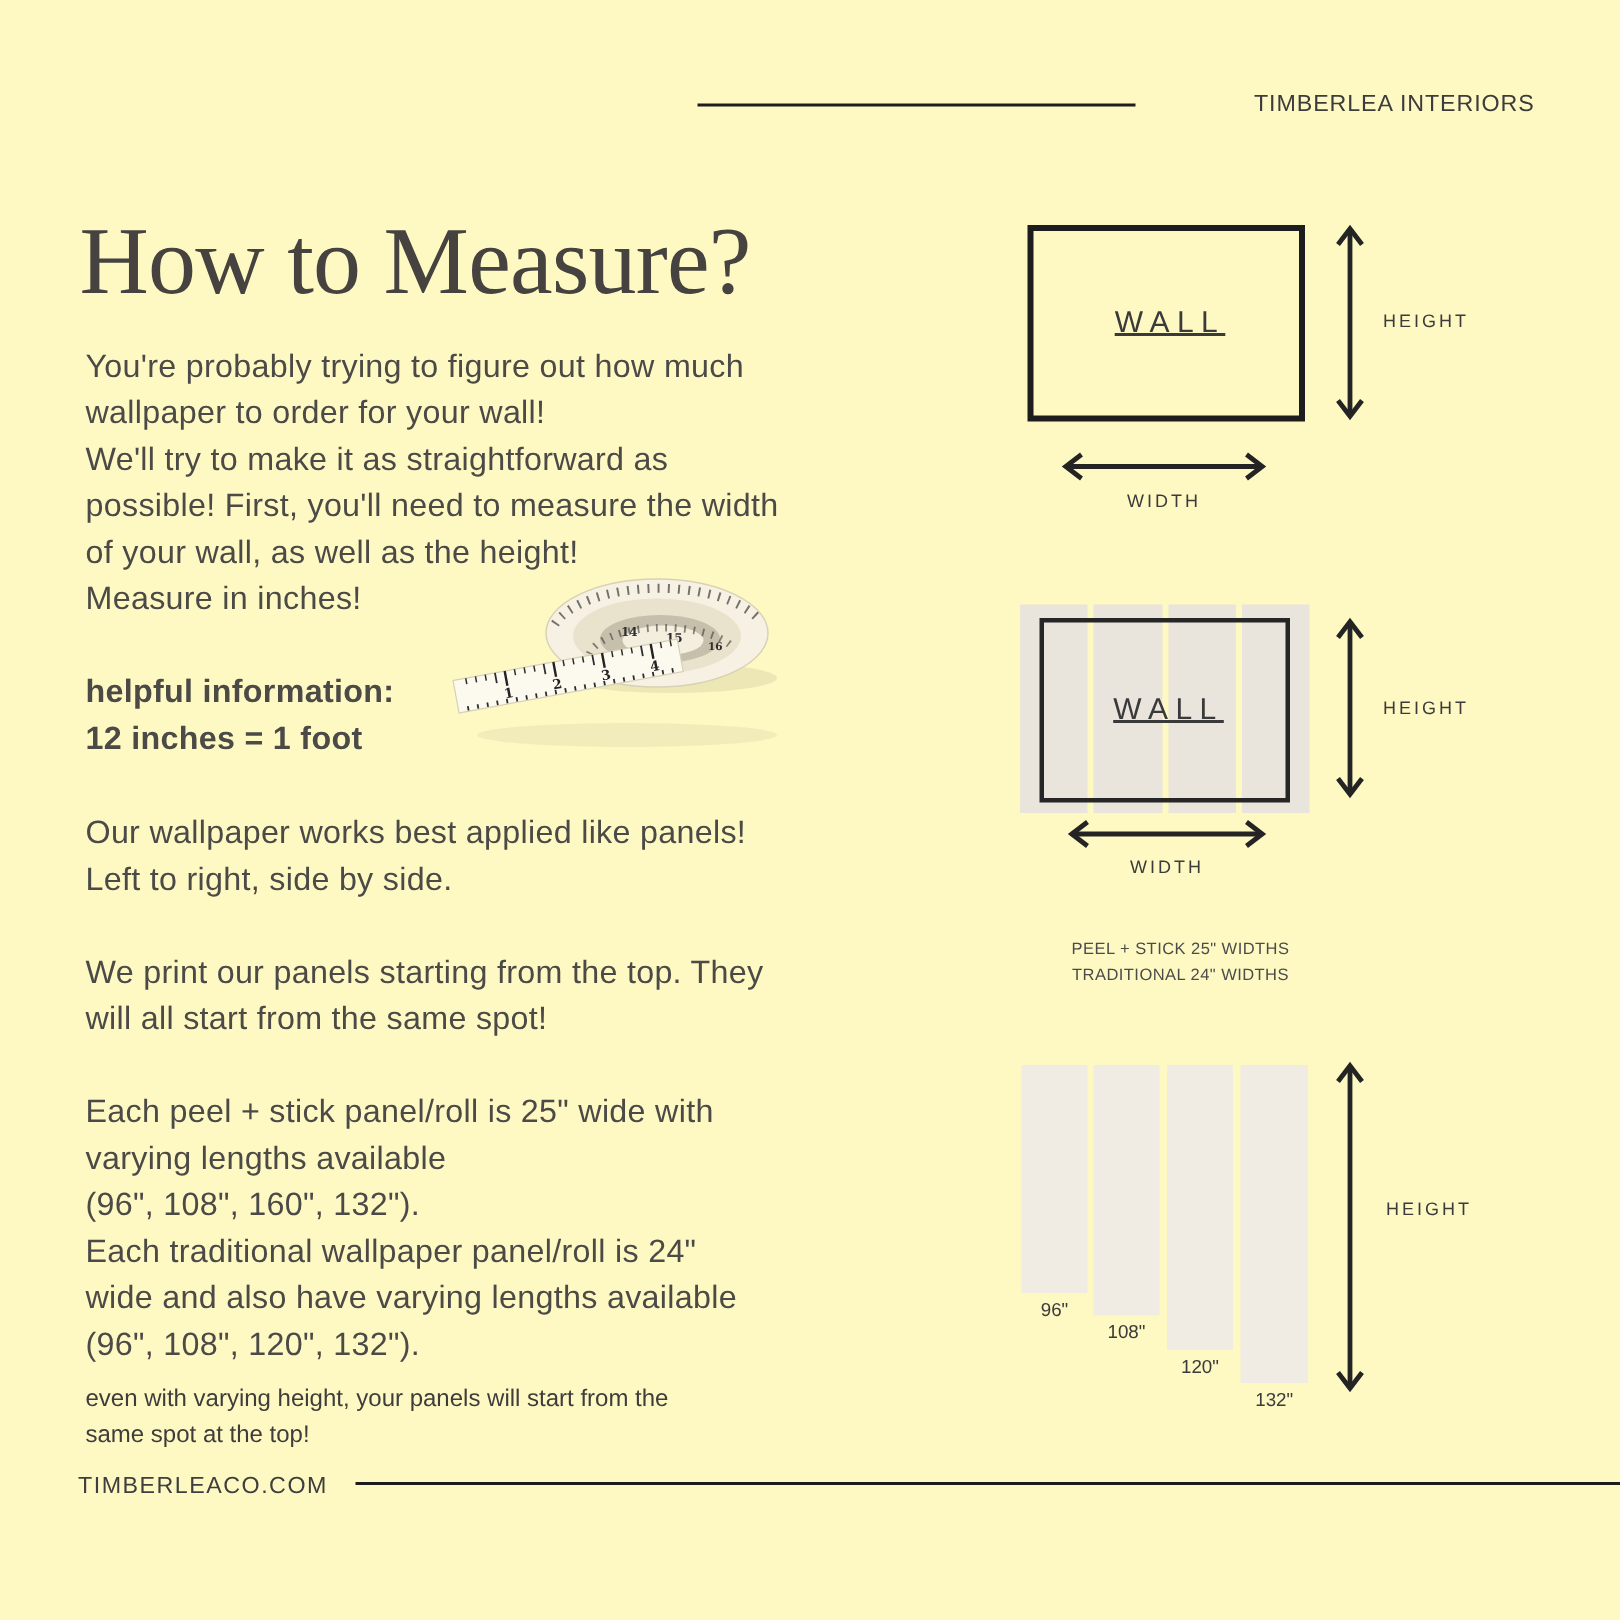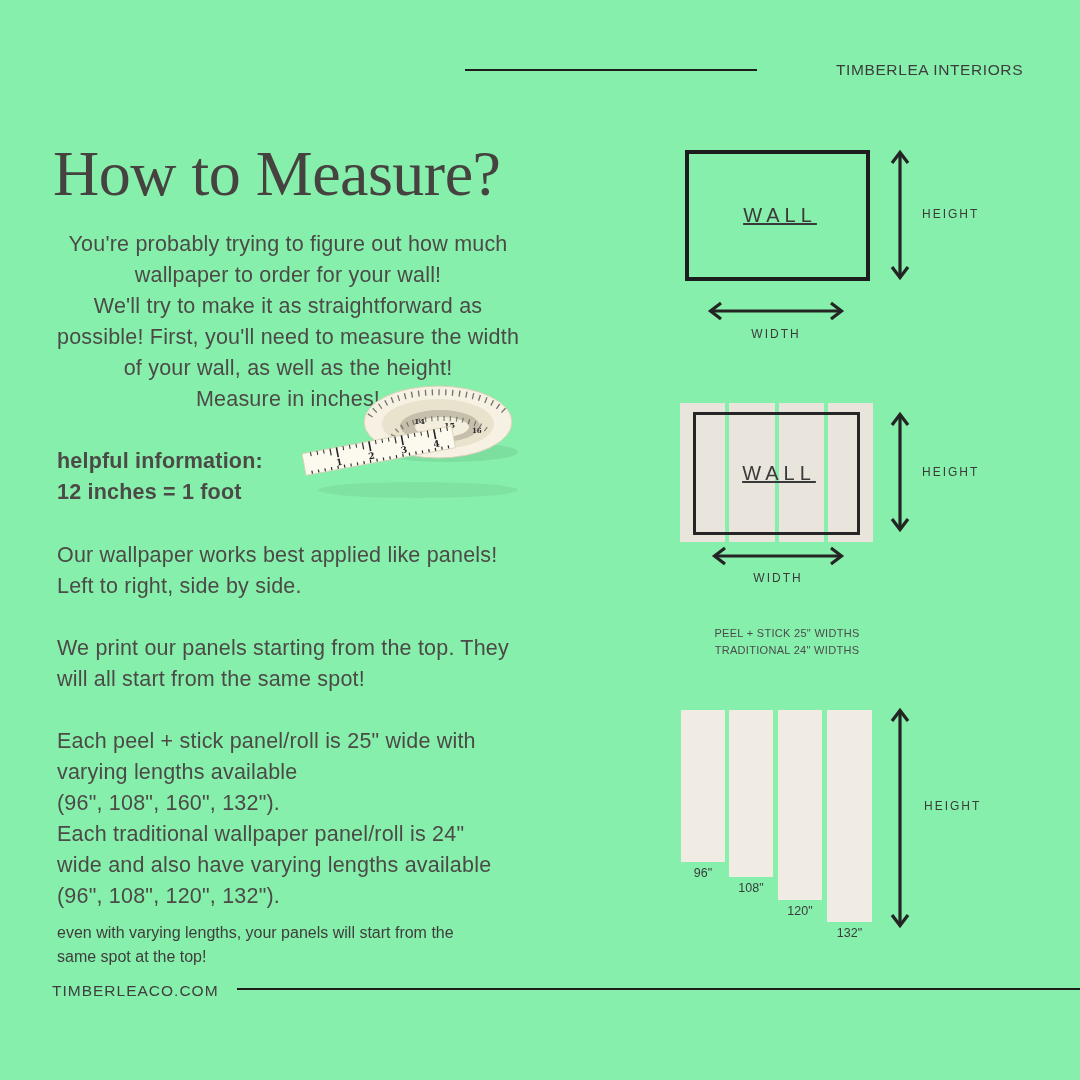--- a/index.html
+++ b/index.html
@@ -1,19 +1,19 @@
 <!DOCTYPE html>
 <html><head>
 <meta charset="utf-8">
 <style>
   html,body{margin:0;padding:0;background:#d8d8d8;}
   .page{
     position:relative;
     width:1080px;height:1080px;
-    background:#86efac;
+    background:#fef9c3;
     font-family:"Liberation Sans", sans-serif;
     overflow:hidden;
     margin:0 auto;
   }
   .abs{position:absolute;}
 
   
   .brand-rule{left:465px;top:69px;width:292px;height:2px;background:#1d1d1d;}
   .brand-text{left:836px;top:61px;font-size:15.5px;letter-spacing:.6px;color:#3c3c3c;}
 
@@ -22,21 +22,21 @@
     left:53px;top:110px;
     font-family:"Liberation Serif","DejaVu Serif",serif;
     font-size:64px;font-weight:400;color:#454240;
     letter-spacing:-.5px;line-height:1;margin-top:32px;
   }
   .body-par{
     left:57px;max-width:610px;
     font-size:21.5px;line-height:31px;color:#4c4a47;
     letter-spacing:.2px;white-space:pre-line;
   }
-  .p-intro{top:207px;text-align:center;}
+  .p-intro{top:207px;}
   .p-helpful{top:424px;font-weight:bold;}
   .p-panels{top:518px;}
   .p-print{top:611px;}
   .p-sizes{top:704px;}
   .p-note{
     left:57px;top:905px;max-width:520px;
     font-size:16px;line-height:24px;color:#3f3d3b;
     white-space:pre-line;
   }
   .p-note b{font-weight:400;}
@@ -110,21 +110,21 @@
 will all start from the same spot!</p>
   <p class="abs body-par p-panels">Our wallpaper works best applied like panels!
 Left to right, side by side.</p>
   <p class="abs body-par p-sizes">Each peel + stick panel/roll is 25" wide with
 varying lengths available
 (96", 108", 160", 132").
 Each traditional wallpaper panel/roll is 24"
 wide and also have varying lengths available
 (96", 108", 120", 132").</p>
 
-  <p class="abs p-note"><span>even with varying lengths, your panels will start from the
+  <p class="abs p-note"><span>even with varying height, your panels will start from the
 same spot at the </span><b>top</b><span>!</span></p>
 
   <svg class="abs" style="left:298px;top:380px;" width="230" height="125" viewBox="0 0 230 125" aria-hidden="true">
     <ellipse cx="120" cy="110" rx="100" ry="8" fill="#000000" opacity="0.05"></ellipse>
     <ellipse cx="150" cy="72" rx="70" ry="10" fill="#000000" opacity="0.07"></ellipse>
 
     <ellipse cx="140" cy="42" rx="74" ry="36" fill="#f6f1e2" stroke="#d9d1b6" stroke-width="1"></ellipse>
     <ellipse cx="140" cy="44" rx="56" ry="25" fill="#e9e2cc"></ellipse>
     <ellipse cx="142" cy="46" rx="40" ry="16" fill="#c6bfab"></ellipse>
     <ellipse cx="144" cy="47" rx="27" ry="10" fill="#f3eedd"></ellipse>

